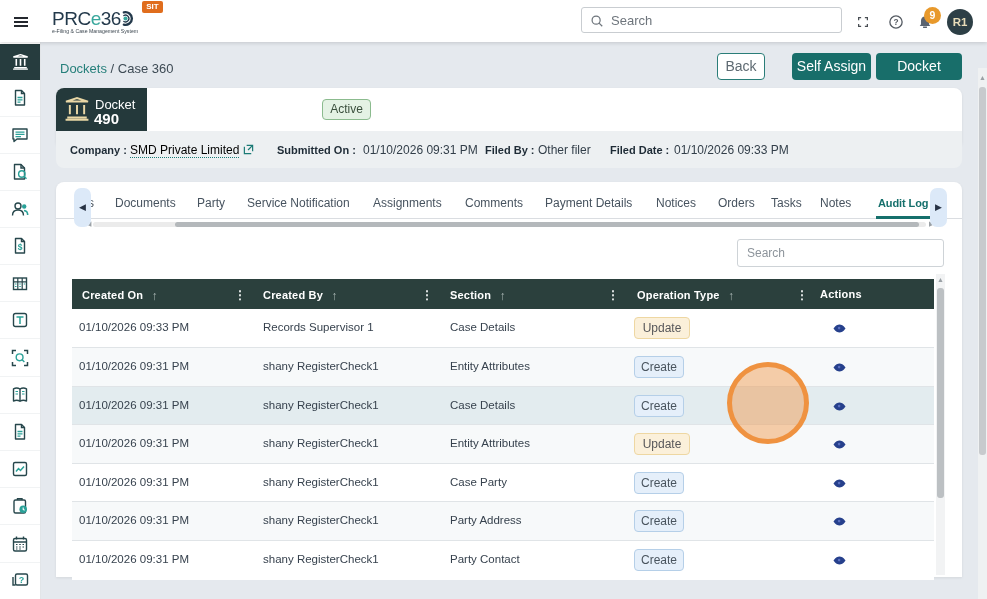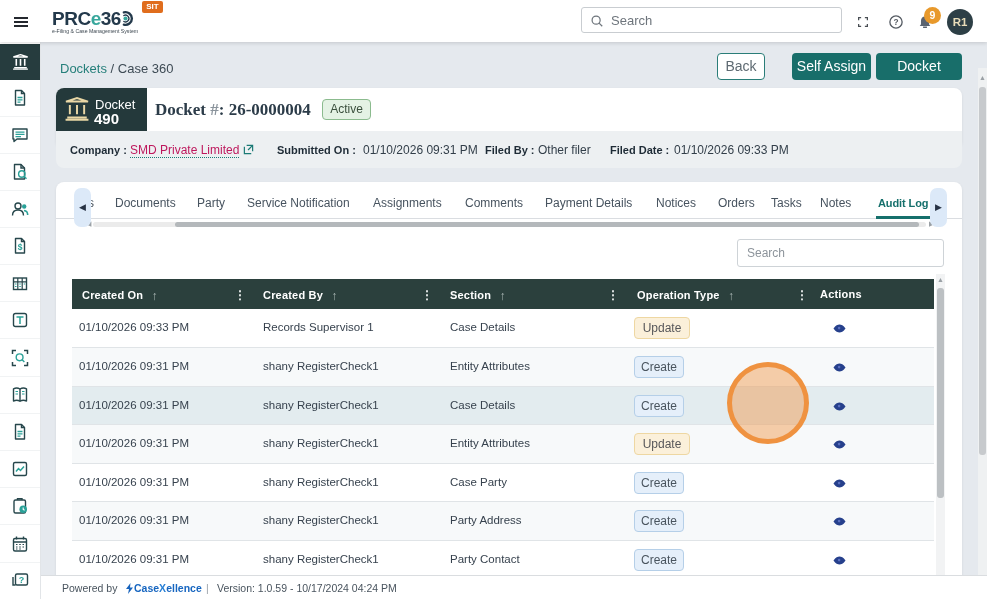--- a/index.html
+++ b/index.html
@@ -4,21 +4,21 @@
 <style>
 * { margin:0; padding:0; box-sizing:border-box; }
 html,body { width:987px; height:599px; overflow:hidden; }
 body { font-family:"Liberation Sans", sans-serif; background:#e5e9ee; }
 #app { position:relative; width:987px; height:599px; }
 
 
 #topbar { position:absolute; left:0; top:0; width:987px; height:42px; background:#fff; box-shadow:0 1px 4px rgba(0,0,0,.15); z-index:30; }
 #burger { position:absolute; left:14px; top:16.5px; width:14px; height:11px; }
 #burger span { display:block; height:2.3px; background:#24282e; margin-bottom:1.8px; }
-#logo { position:absolute; left:52px; top:8px; font-weight:bold; font-size:19px; letter-spacing:-0.5px; color:#23394b; }
+#logo { position:absolute; left:52px; top:8px; font-weight:normal; font-size:19px; letter-spacing:-0.5px; color:#23394b; }
 #logo .teal { color:#38a79c; }
 #tagline { position:absolute; left:52px; top:28px; font-size:10px; color:#3c4750; transform:scale(0.52); transform-origin:left top; white-space:nowrap; }
 #sit { position:absolute; left:142px; top:1px; width:21px; height:12px; background:#e06d1d; border-radius:2px; color:#fff; font-size:8px; font-weight:bold; text-align:center; line-height:12px; }
 #topsearch { position:absolute; left:581px; top:7px; width:261px; height:26px; border:1px solid #c9cdd1; border-radius:3px; background:#fff; }
 #topsearch .ph { position:absolute; left:29px; top:5px; font-size:13px; color:#6e757c; }
 #ts-ic { position:absolute; left:8px; top:6px; }
 .topic { position:absolute; color:#5a6065; }
 #avatar { position:absolute; left:947px; top:8.5px; width:26px; height:26px; border-radius:50%; background:#2d3f46; color:#e9ddb9; font-size:11.5px; font-weight:bold; text-align:center; line-height:26px; }
 #bellbadge { position:absolute; left:924px; top:7px; width:17px; height:17px; border-radius:50%; background:#e8992b; color:#fff; font-size:10.5px; font-weight:bold; text-align:center; line-height:17px; z-index:2; }
 
@@ -39,21 +39,21 @@
 #card1 { position:absolute; left:56px; top:88px; width:906px; height:60px; background:#fff; border-radius:8px; box-shadow:0 1px 3px rgba(0,0,0,.08); z-index:5; }
 #badge { position:absolute; left:0; top:0; width:91px; height:43px; background:#24393b; border-radius:8px 0 0 0; }
 #badge .t1 { position:absolute; left:39px; top:9px; color:#fff; font-size:13px; }
 #badge .t2 { position:absolute; left:38px; top:22px; color:#fff; font-size:15px; font-weight:bold; }
 #title { position:absolute; left:99px; top:12px; font-family:"Liberation Serif", serif; font-weight:bold; font-size:17px; color:#2c3c49; }
 #title .hash { color:#8b949c; }
 #chip-active { position:absolute; left:266px; top:11px; width:49px; height:21px; background:#e4f2e4; border:1px solid #8bbb8e; border-radius:4px; color:#3a4f3c; font-size:12px; text-align:center; line-height:19px; }
 #crow { position:absolute; left:0; top:43px; width:906px; height:37px; background:#edf0f2; border-radius:0 0 8px 8px; font-size:12px; color:#323e49; }
 #crow b { color:#1e2b36; font-size:11px; }
 #crow span { position:absolute; top:12px; white-space:nowrap; }
-#crow a { color:#be185d; text-decoration:none; border-bottom:1px dotted #1a7a75; }
+#crow a { color:#000000; text-decoration:none; border-bottom:1px dotted #1a7a75; }
 
 
 #card2 { position:absolute; left:56px; top:182px; width:906px; height:395px; background:#fff; border-radius:8px 8px 0 0; box-shadow:0 1px 3px rgba(0,0,0,.08); z-index:4; }
 #tabrow { position:absolute; left:0; top:0; width:906px; height:37px; border-bottom:1px solid #dadde1; }
 .tarrow { position:absolute; top:6px; width:17px; height:39px; background:#dce9f8; line-height:39px; color:#273244; font-size:9px; text-align:center; z-index:2; }
 #tleft { left:18px; border-radius:7px; }
 #tright { left:874px; border-radius:7px; }
 .tab { position:absolute; top:14px; font-size:12px; color:#47535f; white-space:nowrap; }
 #tab-active { font-weight:bold; color:#16706c; font-size:11px; letter-spacing:-0.1px; top:15px; }
 #tab-underline { position:absolute; left:820px; top:34px; width:54px; height:3px; background:#16706c; }
@@ -237,21 +237,20 @@
 
   <div id="card1">
     <div id="badge">
       <svg style="position:absolute;left:8px;top:8px" width="26" height="26" viewBox="0 0 20 19">
           <path d="M1.5 3.8 L10 1 L18.5 3.8 Z M2.5 16 H17.5 M1.2 17.8 H18.8" fill="none" stroke="#e9d7a5" stroke-width="1.5"></path>
           <path d="M4.5 6.5 V13.5 M10 6.5 V13.5 M15.5 6.5 V13.5" stroke="#e9d7a5" stroke-width="1.5"></path>
         </svg>
       <span class="t1">Docket</span>
         <span class="t2">490</span>
     </div>
-    <div id="title">Docket <span class="hash">#</span>: 26-0000004</div>
     <div id="chip-active">Active</div>
     <div id="crow">
       <span style="left:14px"><b>Company :</b></span>
       <span style="left:74px"><a>SMD Private Limited</a></span>
       <span style="left:187px;top:13px"><svg width="11" height="11" viewBox="0 0 12 12">
             <path d="M1.5 3 V10.5 H9 M4 1.5 H10.5 V8" fill="none" stroke="#1a7a75" stroke-width="1.3"></path>
             <path d="M5.5 6.5 L10.2 1.8" stroke="#1a7a75" stroke-width="1.3"></path>
           </svg></span>
       <span style="left:221px"><b>Submitted On :</b></span>
       <span style="left:307px">01/10/2026 09:31 PM</span>
@@ -371,23 +370,14 @@
         <div style="position:absolute;left:1px;top:2px;font-size:7px;color:#9aa0a5">▲</div>
         <div id="vthumb"></div>
       </div>
   </div>
 
   <div id="circle"></div>
   <div id="pagescroll">
       <div style="position:absolute;left:1px;top:6px;font-size:7px;color:#9aa0a5">▲</div>
       <div id="pgthumb"></div>
     </div>
-  <div id="footer">
-    <span style="left:21px">Powered by</span>
-    <span style="left:84px"><svg width="9" height="11" viewBox="0 0 9 11" style="vertical-align:-2px">
-          <path d="M5.5 0 L1 6 H4 L3 11 L8 4.5 H5 Z" fill="#1863bc"></path>
-        </svg></span>
-    <span style="left:93px;color:#1766c0;font-weight:bold;font-size:10.5px">Case<span style="color:#2a80d6">X</span>ellence</span>
-    <span style="left:165px;color:#9aa1a8">|</span>
-    <span style="left:176px">Version: 1.0.59 - 10/17/2024 04:24 PM</span>
-  </div>
 
 </div>
 
 </body></html>

